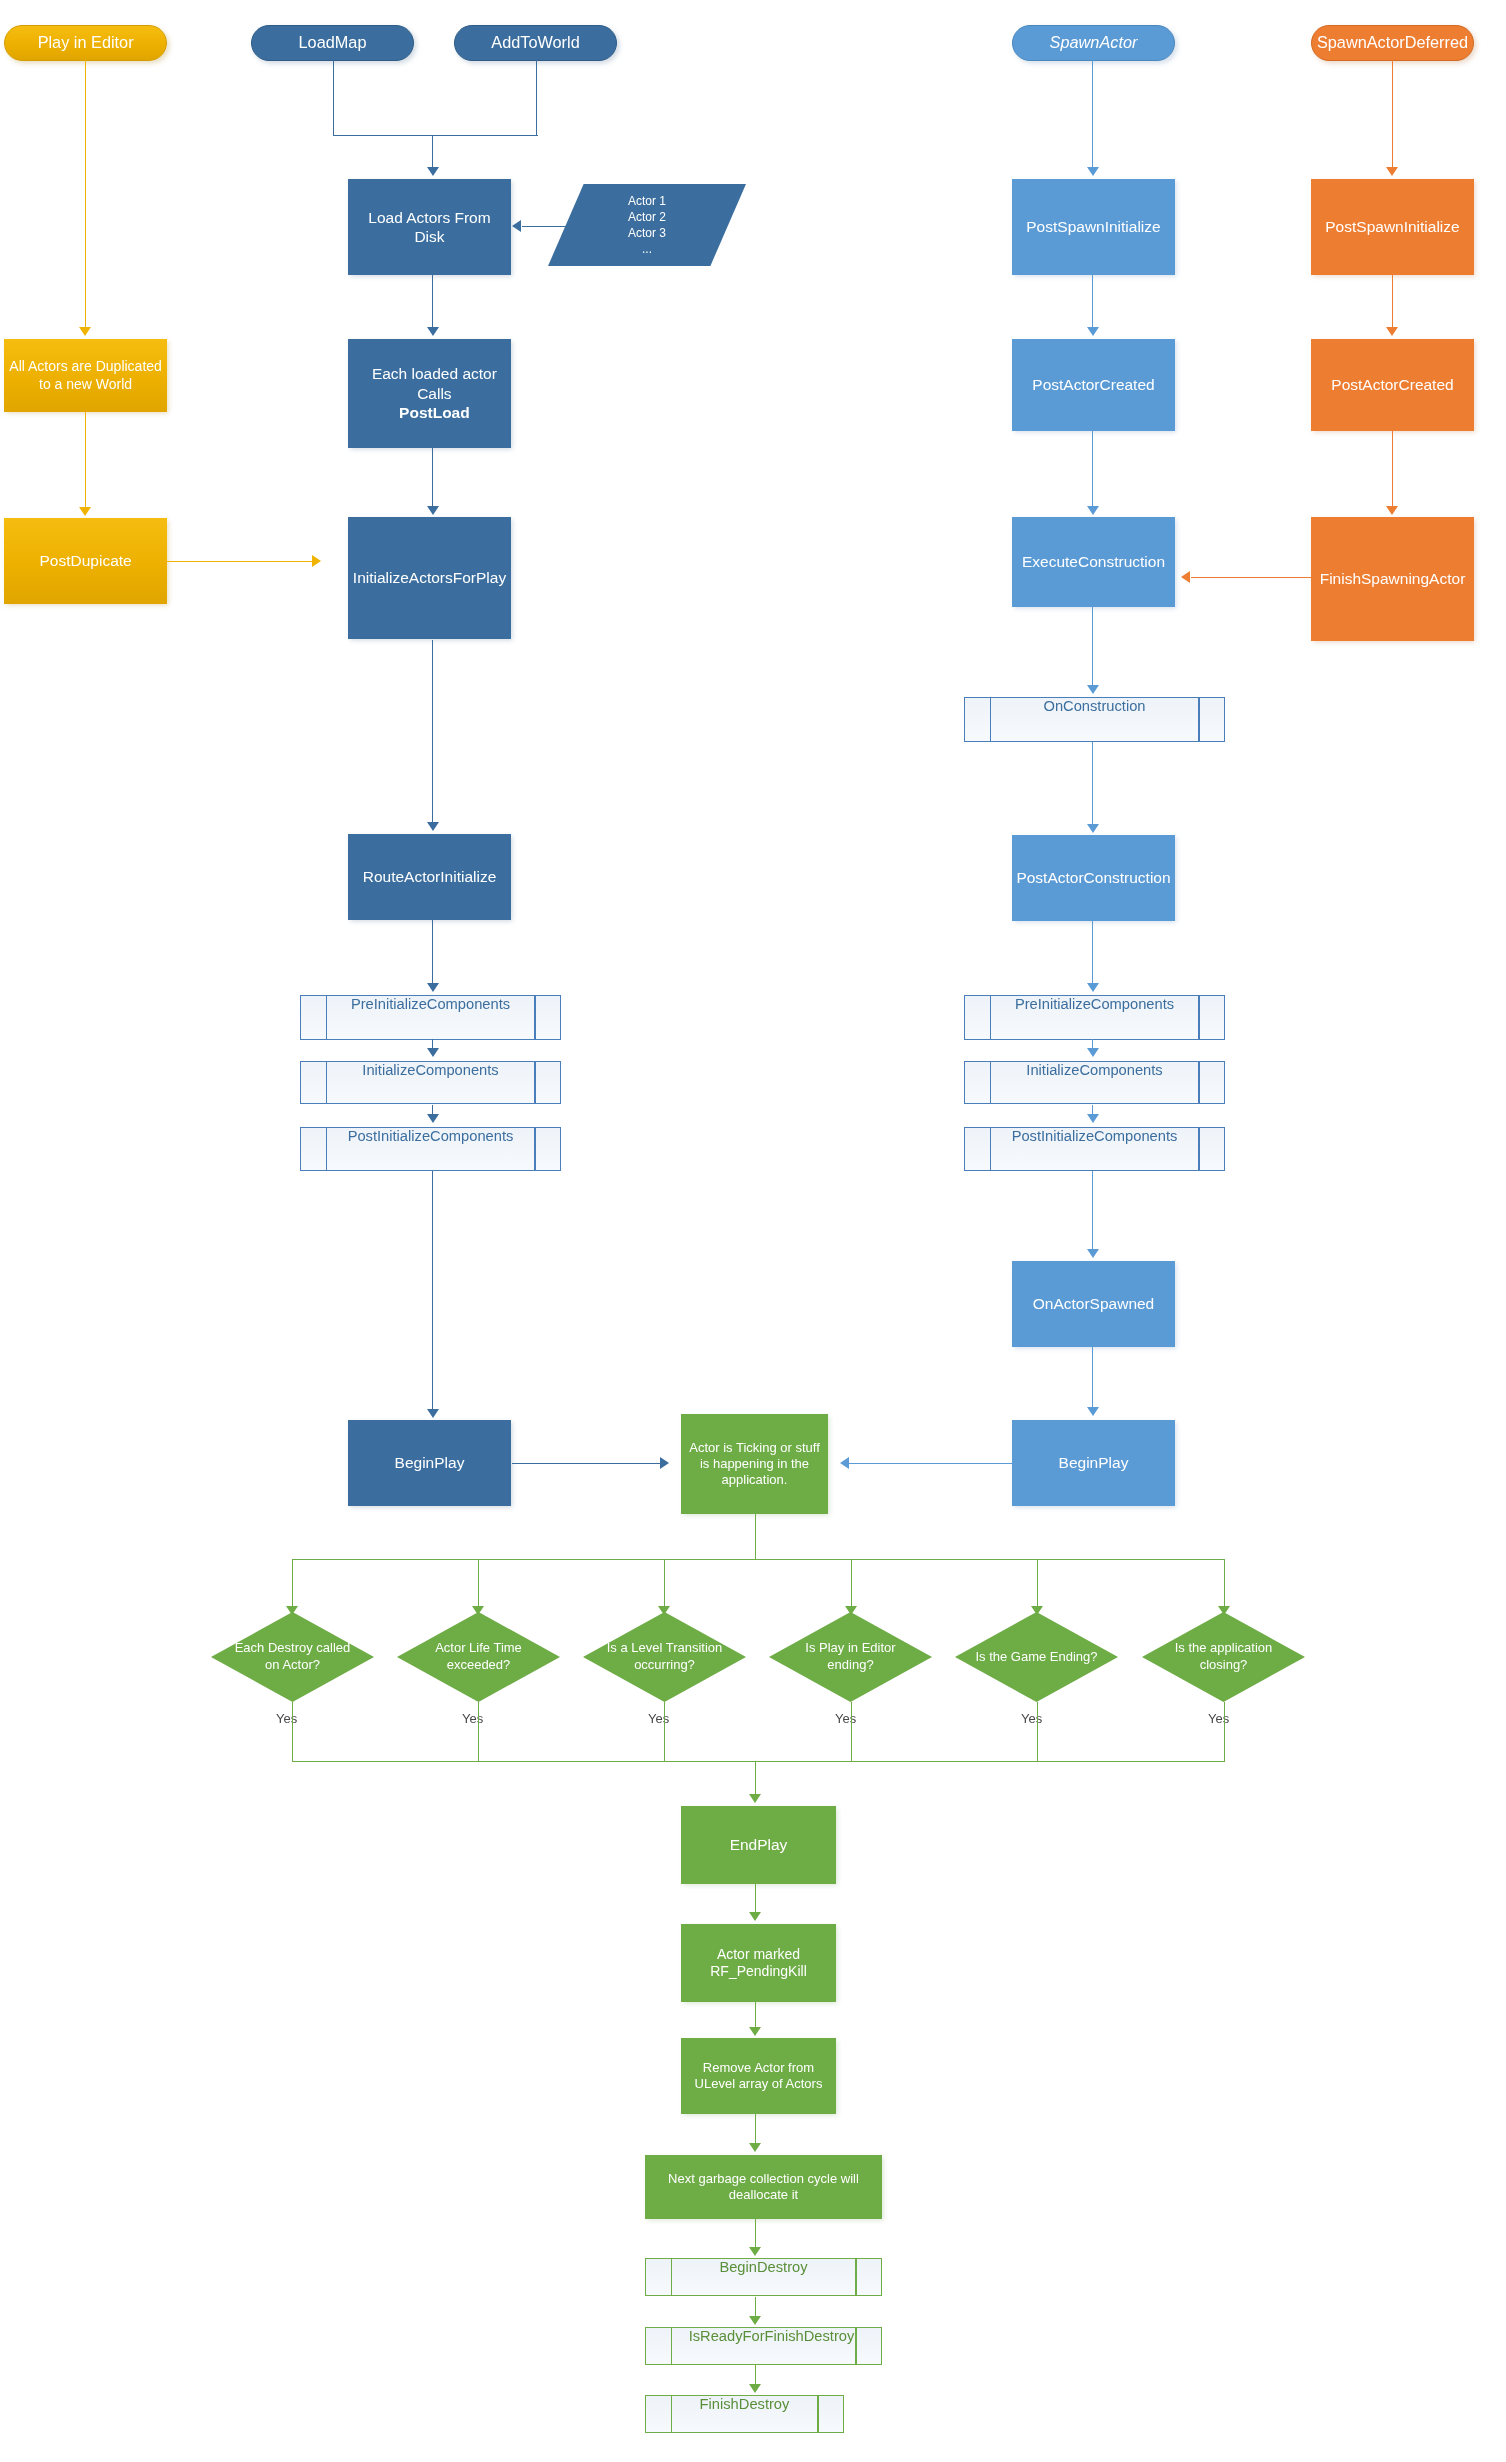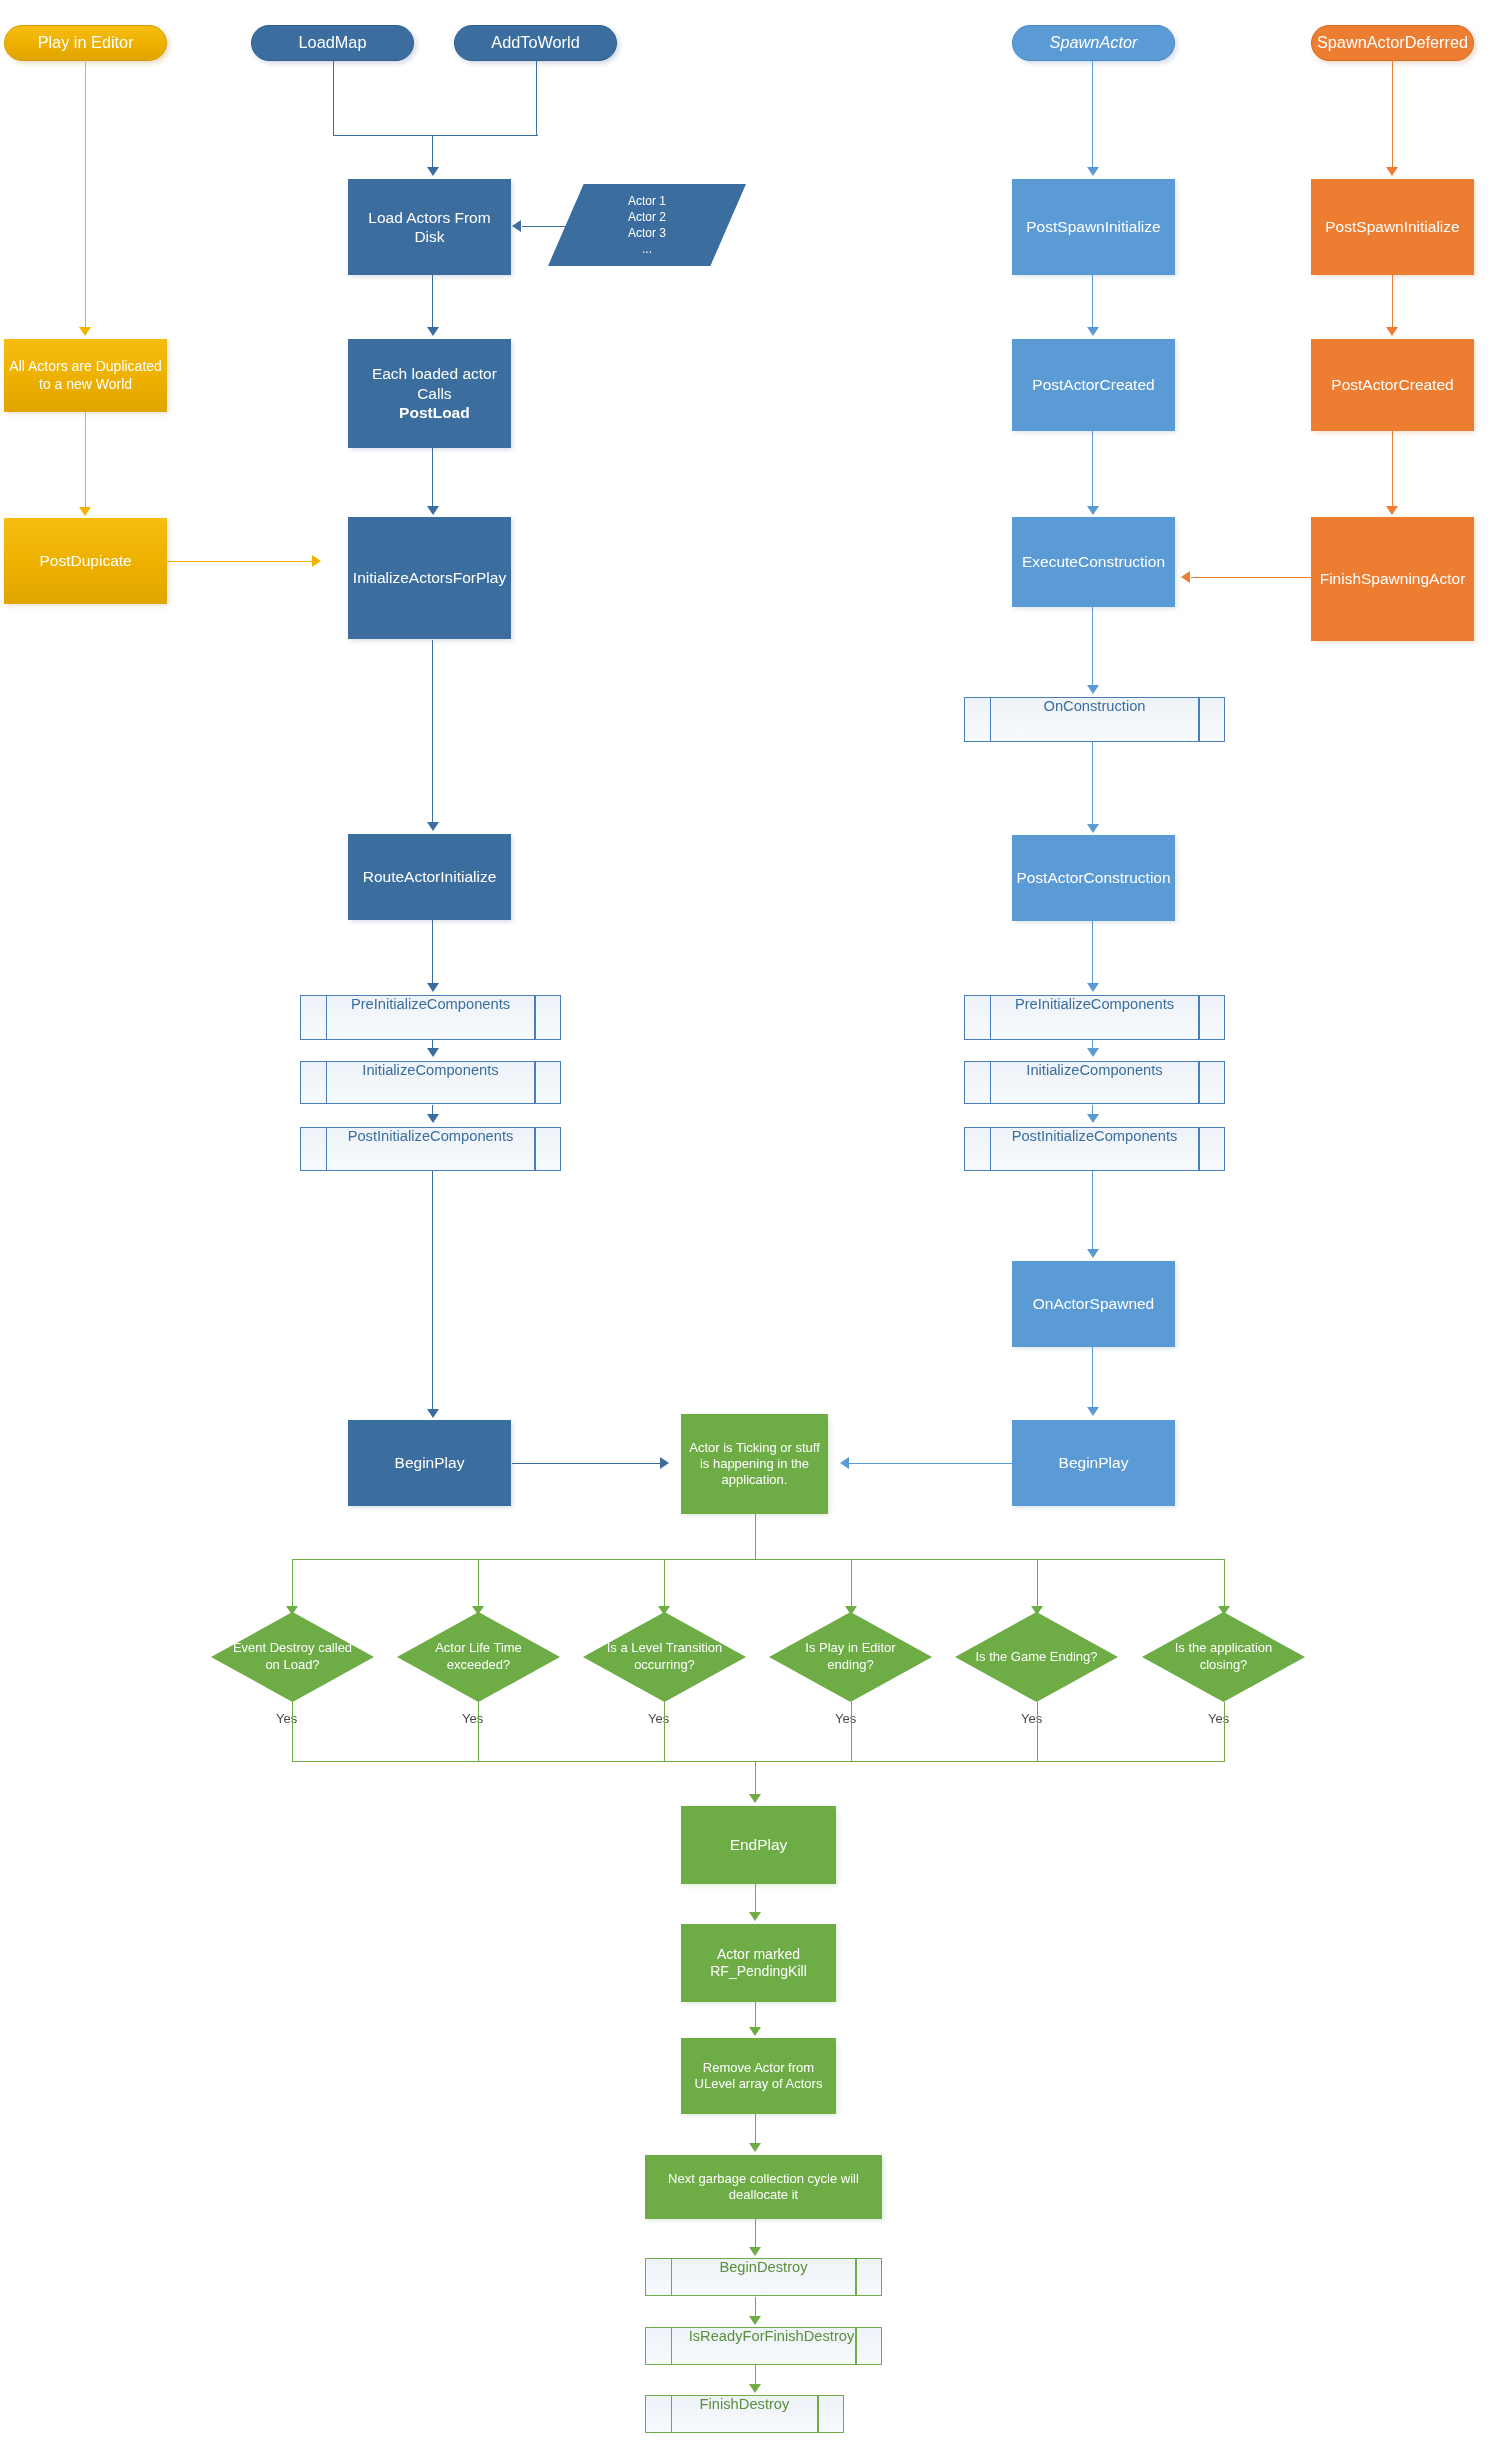--- a/index.html
+++ b/index.html
@@ -318,21 +318,21 @@
   <div class="arw down a-green" style="left:658px;top:1606px;"></div>
   <div class="ln v c-green" style="left:851px;top:1559px;height:51px;"></div>
   <div class="arw down a-green" style="left:845px;top:1606px;"></div>
   <div class="ln v c-green" style="left:1037px;top:1559px;height:51px;"></div>
   <div class="arw down a-green" style="left:1031px;top:1606px;"></div>
   <div class="ln v c-green" style="left:1224px;top:1559px;height:51px;"></div>
   <div class="arw down a-green" style="left:1218px;top:1606px;"></div>
 
   <div class="dia" style="left:211px;top:1612px;width:163px;height:90px;">
     <div class="shape"></div>
-    <div class="txt">Event Destroy called on Load?</div>
+    <div class="txt">Each Destroy called on Actor?</div>
   </div>
   <div class="dia" style="left:397px;top:1612px;width:163px;height:90px;">
     <div class="shape"></div>
     <div class="txt">Actor Life Time exceeded?</div>
   </div>
   <div class="dia" style="left:583px;top:1612px;width:163px;height:90px;">
     <div class="shape"></div>
     <div class="txt">Is a Level Transition occurring?</div>
   </div>
   <div class="dia" style="left:769px;top:1612px;width:163px;height:90px;">

